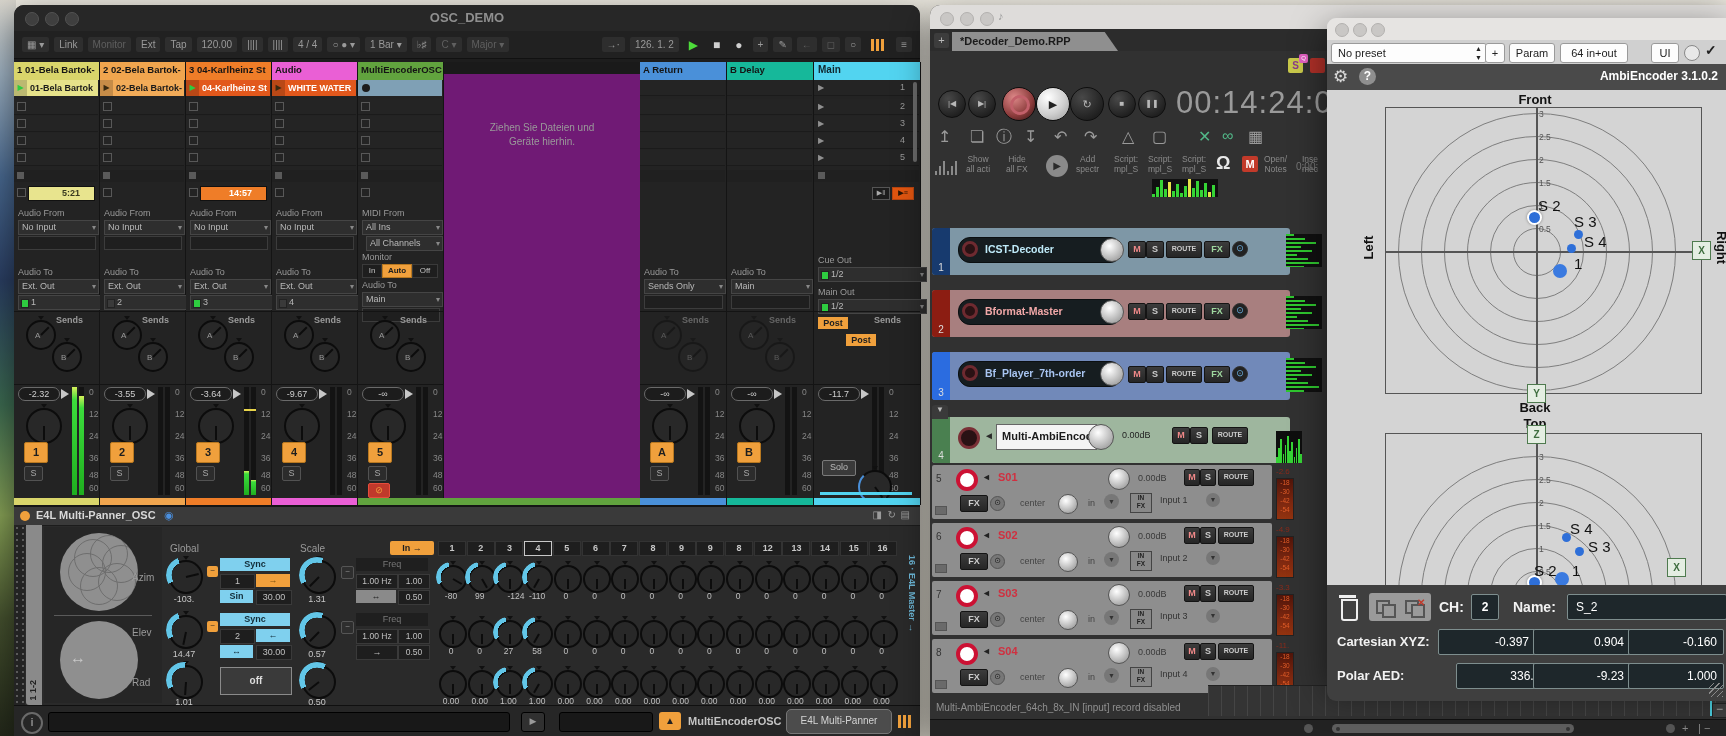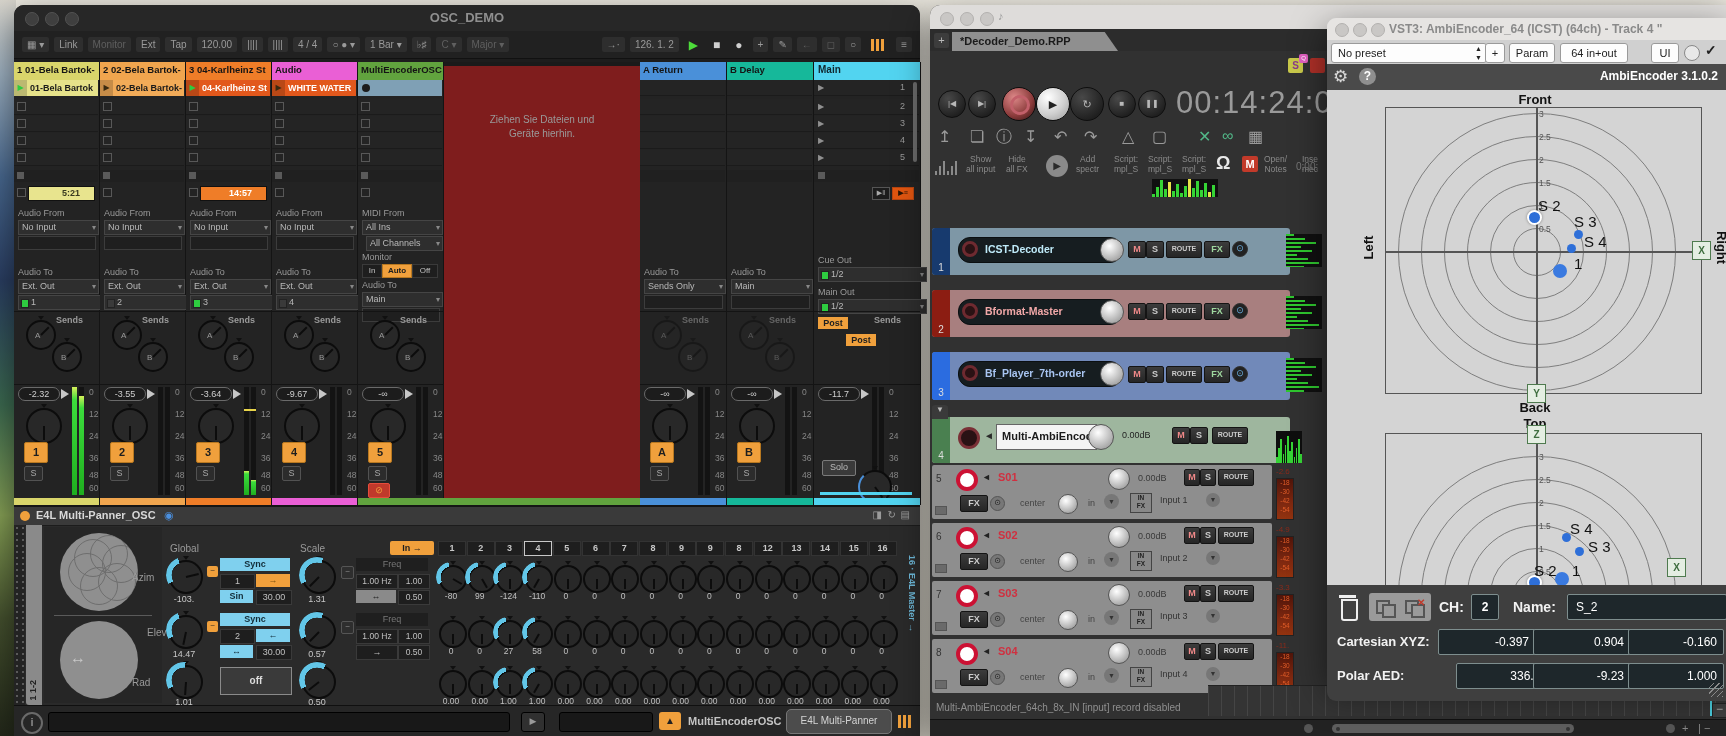--- a/index.html
+++ b/index.html
@@ -396,21 +396,21 @@
           <div style="position: absolute; left: 75px; top: 408px; font-size: 8.5px; color: rgb(135, 135, 135);">48</div>
           <div style="position: absolute; left: 75px; top: 421px; font-size: 8.5px; color: rgb(135, 135, 135);">60</div>
           <div style="position: absolute; left: 12px; top: 346px; width: 32px; height: 32px; border-radius: 50%; border: 2px solid rgb(12, 12, 12); background: rgb(40, 40, 40);">
             <div style="position: absolute; left: 50%; top: 50%; width: 2px; height: 14px; background: rgb(12, 12, 12); margin-left: -1px; transform-origin: 50% 0px; transform: rotate(0deg);"></div>
             <div style="position: absolute; left: 50%; top: -6px; margin-left: -3px; width: 0px; height: 0px; border-left: 3px solid transparent; border-right: 3px solid transparent; border-top: 4px solid rgb(16, 16, 16);"></div>
           </div>
           <div style="position: absolute; left: 10px; top: 380px; width: 22px; height: 19px; background: rgb(240, 160, 60); border: 1px solid rgb(184, 120, 32); color: rgb(30, 30, 30); font-weight: bold; text-align: center; border-radius: 2px; font-size: 11px; line-height: 18px;">5</div>
           <div style="position: absolute; left: 10px; top: 404px; width: 17px; height: 13px; background: rgb(44, 44, 44); border: 1px solid rgb(82, 82, 82); color: rgb(168, 168, 168); font-size: 9px; text-align: center; border-radius: 2px; line-height: 12px;">S</div>
           <div style="position: absolute; left: 10px; top: 421px; width: 20px; height: 13px; background: rgb(192, 57, 43); border: 1px solid rgb(231, 76, 60); border-radius: 2px; color: rgb(240, 160, 60); font-size: 9px; text-align: center; line-height: 12px;">⊘</div>
         </div>
-        <div style="position: absolute; left: 430px; top: 4px; width: 196px; height: 443px; background: #7f1d1d; border-right: 1px solid rgb(20, 20, 20);">
+        <div style="position: absolute; left: 430px; top: 12px; width: 196px; height: 443px; background: #701a75; border-right: 1px solid rgb(20, 20, 20);">
           <div style="position: absolute; left: 0px; top: 48px; width: 100%; text-align: center; font-size: 10px; color: rgb(154, 154, 154);">Ziehen Sie Dateien und</div>
           <div style="position: absolute; left: 0px; top: 62px; width: 100%; text-align: center; font-size: 10px; color: rgb(154, 154, 154);">Geräte hierhin.</div>
         </div>
         <div style="position: absolute; left: 626px; top: 0px; width: 86px; height: 443px; background: rgb(35, 35, 35); border-right: 1px solid rgb(20, 20, 20);">
           <div style="position: absolute; left: 0px; right: 0px; top: 0px; height: 16px; background: rgb(74, 144, 217); font-size: 9.5px; font-weight: bold; color: rgb(20, 20, 20); padding: 2px 1px 0px 3px;">A Return</div>
           <div style="position: absolute; left: 0px; right: 1px; top: 18px; height: 15px; background: rgb(36, 36, 36); border-bottom: 1px solid rgb(27, 27, 27);"></div>
           <div style="position: absolute; left: 0px; right: 1px; top: 37px; height: 15px; background: rgb(36, 36, 36); border-bottom: 1px solid rgb(27, 27, 27);"></div>
           <div style="position: absolute; left: 0px; right: 1px; top: 54px; height: 15px; background: rgb(36, 36, 36); border-bottom: 1px solid rgb(27, 27, 27);"></div>
           <div style="position: absolute; left: 0px; right: 1px; top: 71px; height: 15px; background: rgb(36, 36, 36); border-bottom: 1px solid rgb(27, 27, 27);"></div>
           <div style="position: absolute; left: 0px; right: 1px; top: 88px; height: 15px; background: rgb(36, 36, 36); border-bottom: 1px solid rgb(27, 27, 27);"></div>
@@ -605,21 +605,21 @@
             <div style="position: absolute; left: 50%; top: -6px; margin-left: -3px; width: 0px; height: 0px; border-left: 3px solid transparent; border-right: 3px solid transparent; border-top: 4px solid rgb(16, 16, 16);"></div>
             <div style="position: absolute; left: -5px; top: -5px; width: 36px; height: 36px; border-radius: 50%; background: conic-gradient(from -120deg, rgb(98, 198, 232) 0deg, rgb(98, 198, 232) 140deg, transparent 140deg); mask: radial-gradient(closest-side, transparent 68%, rgb(0, 0, 0) 70%);"></div>
           </div>
           <div style="position: absolute; left: 281px; top: 69px; width: 44px; text-align: center; font-size: 9px; color: rgb(200, 200, 200);">1.31</div>
           <div style="position: absolute; left: 327px; top: 41px; width: 11px; height: 11px; background: rgb(46, 46, 46); border: 1px solid rgb(85, 85, 85); border-radius: 2px; color: rgb(153, 153, 153); font-size: 8px; text-align: center; line-height: 10px;">~</div>
           <div style="position: absolute; left: 342px; top: 33px; width: 72px; height: 13px; background: rgb(31, 31, 31); color: rgb(119, 119, 119); font-size: 9px; text-align: center; line-height: 13px;">Freq</div>
           <div style="position: absolute; left: 342px; top: 49px; width: 40px; height: 13px; background: rgb(30, 30, 30); border: 1px solid rgb(58, 58, 58); color: rgb(192, 192, 192); font-size: 8.5px; text-align: center; line-height: 13px;">1.00 Hz</div>
           <div style="position: absolute; left: 384px; top: 49px; width: 30px; height: 13px; background: rgb(30, 30, 30); border: 1px solid rgb(58, 58, 58); color: rgb(192, 192, 192); font-size: 8.5px; text-align: center; line-height: 13px;">1.00</div>
           <div style="position: absolute; left: 342px; top: 65px; width: 40px; height: 13px; background: rgb(138, 138, 138); color: rgb(34, 34, 34); font-size: 9px; text-align: center; line-height: 13px;">↔</div>
           <div style="position: absolute; left: 384px; top: 65px; width: 30px; height: 13px; background: rgb(30, 30, 30); border: 1px solid rgb(58, 58, 58); color: rgb(192, 192, 192); font-size: 8.5px; text-align: center; line-height: 13px;">0.50</div>
-          <div style="position: absolute; left: 118px; top: 102px; font-size: 10px; color: rgb(154, 154, 154); margin-left: 15px;">Elev</div>
+          <div style="position: absolute; left: 118px; top: 102px; font-size: 10px; color: rgb(154, 154, 154);">Elev</div>
           <div style="position: absolute; left: 155px; top: 90px; width: 30px; height: 30px; border-radius: 50%; border: 2px solid rgb(12, 12, 12); background: rgb(40, 40, 40);">
             <div style="position: absolute; left: 50%; top: 50%; width: 2px; height: 13px; background: rgb(12, 12, 12); margin-left: -1px; transform-origin: 50% 0px; transform: rotate(12deg);"></div>
             <div style="position: absolute; left: 50%; top: -6px; margin-left: -3px; width: 0px; height: 0px; border-left: 3px solid transparent; border-right: 3px solid transparent; border-top: 4px solid rgb(16, 16, 16);"></div>
             <div style="position: absolute; left: -5px; top: -5px; width: 36px; height: 36px; border-radius: 50%; background: conic-gradient(from -120deg, rgb(98, 198, 232) 0deg, rgb(98, 198, 232) 100deg, transparent 100deg); mask: radial-gradient(closest-side, transparent 68%, rgb(0, 0, 0) 70%);"></div>
           </div>
           <div style="position: absolute; left: 146px; top: 124px; width: 48px; text-align: center; font-size: 9px; color: rgb(200, 200, 200);">14.47</div>
           <div style="position: absolute; left: 193px; top: 96px; width: 11px; height: 11px; background: rgb(240, 160, 60); border-radius: 2px; color: rgb(34, 34, 34); font-size: 8px; text-align: center; line-height: 10px;">~</div>
           <div style="position: absolute; left: 206px; top: 88px; width: 70px; height: 13px; background: rgb(127, 208, 238); color: rgb(18, 44, 56); font-size: 9px; font-weight: bold; text-align: center; line-height: 13px;">Sync</div>
           <div style="position: absolute; left: 206px; top: 104px; width: 33px; height: 13px; background: rgb(30, 30, 30); border: 1px solid rgb(58, 58, 58); color: rgb(192, 192, 192); font-size: 9px; text-align: center; line-height: 13px;">2</div>
           <div style="position: absolute; left: 242px; top: 104px; width: 34px; height: 13px; background: rgb(127, 208, 238); color: rgb(18, 44, 56); font-size: 9px; font-weight: bold; text-align: center; line-height: 13px;">←</div>
@@ -677,21 +677,21 @@
             <div style="position: absolute; left: 50%; top: 50%; width: 2px; height: 10px; background: rgb(12, 12, 12); margin-left: -1px; transform-origin: 50% 0px; transform: rotate(-30deg);"></div>
             <div style="position: absolute; left: 50%; top: -6px; margin-left: -3px; width: 0px; height: 0px; border-left: 3px solid transparent; border-right: 3px solid transparent; border-top: 4px solid rgb(16, 16, 16);"></div>
             <div style="position: absolute; left: -5px; top: -5px; width: 30px; height: 30px; border-radius: 50%; background: conic-gradient(from -120deg, rgb(98, 198, 232) 0deg, rgb(98, 198, 232) 110deg, transparent 110deg); mask: radial-gradient(closest-side, transparent 68%, rgb(0, 0, 0) 70%);"></div>
           </div>
           <div style="position: absolute; left: 449.7px; top: 66px; width: 32px; text-align: center; font-size: 8.5px; color: rgb(192, 192, 192);">99</div>
           <div style="position: absolute; left: 482.4px; top: 40px; width: 24px; height: 24px; border-radius: 50%; border: 2px solid rgb(12, 12, 12); background: rgb(40, 40, 40);">
             <div style="position: absolute; left: 50%; top: 50%; width: 2px; height: 10px; background: rgb(12, 12, 12); margin-left: -1px; transform-origin: 50% 0px; transform: rotate(0deg);"></div>
             <div style="position: absolute; left: 50%; top: -6px; margin-left: -3px; width: 0px; height: 0px; border-left: 3px solid transparent; border-right: 3px solid transparent; border-top: 4px solid rgb(16, 16, 16);"></div>
             <div style="position: absolute; left: -5px; top: -5px; width: 30px; height: 30px; border-radius: 50%; background: conic-gradient(from -120deg, rgb(98, 198, 232) 0deg, rgb(98, 198, 232) 110deg, transparent 110deg); mask: radial-gradient(closest-side, transparent 68%, rgb(0, 0, 0) 70%);"></div>
           </div>
-          <div style="position: absolute; left: 478.4px; top: 66px; width: 32px; text-align: center; font-size: 8.5px; color: rgb(192, 192, 192);">-124</div>
+          <div style="position: absolute; left: 478.4px; top: 66px; width: 32px; text-align: right; font-size: 8.5px; color: rgb(192, 192, 192);">-124</div>
           <div style="position: absolute; left: 511.1px; top: 40px; width: 24px; height: 24px; border-radius: 50%; border: 2px solid rgb(12, 12, 12); background: rgb(40, 40, 40);">
             <div style="position: absolute; left: 50%; top: 50%; width: 2px; height: 10px; background: rgb(12, 12, 12); margin-left: -1px; transform-origin: 50% 0px; transform: rotate(30deg);"></div>
             <div style="position: absolute; left: 50%; top: -6px; margin-left: -3px; width: 0px; height: 0px; border-left: 3px solid transparent; border-right: 3px solid transparent; border-top: 4px solid rgb(16, 16, 16);"></div>
             <div style="position: absolute; left: -5px; top: -5px; width: 30px; height: 30px; border-radius: 50%; background: conic-gradient(from -120deg, rgb(98, 198, 232) 0deg, rgb(98, 198, 232) 110deg, transparent 110deg); mask: radial-gradient(closest-side, transparent 68%, rgb(0, 0, 0) 70%);"></div>
           </div>
           <div style="position: absolute; left: 507.1px; top: 66px; width: 32px; text-align: center; font-size: 8.5px; color: rgb(192, 192, 192);">-110</div>
           <div style="position: absolute; left: 539.8px; top: 40px; width: 24px; height: 24px; border-radius: 50%; border: 2px solid rgb(12, 12, 12); background: rgb(40, 40, 40);">
             <div style="position: absolute; left: 50%; top: 50%; width: 2px; height: 10px; background: rgb(12, 12, 12); margin-left: -1px; transform-origin: 50% 0px; transform: rotate(0deg);"></div>
             <div style="position: absolute; left: 50%; top: -6px; margin-left: -3px; width: 0px; height: 0px; border-left: 3px solid transparent; border-right: 3px solid transparent; border-top: 4px solid rgb(16, 16, 16);"></div>
           </div>
@@ -967,21 +967,21 @@
         <div style="position: absolute; left: 318px; top: 76px; font-size: 16px; color: rgb(154, 154, 154);">▦</div>
         <div style="position: absolute; left: 5px; top: 108px; width: 26px; height: 16px;">
           <div style="position: absolute; left: 0px; bottom: 0px; width: 2px; height: 4px; background: rgb(138, 138, 138);"></div>
           <div style="position: absolute; left: 4px; bottom: 0px; width: 2px; height: 9px; background: rgb(138, 138, 138);"></div>
           <div style="position: absolute; left: 8px; bottom: 0px; width: 2px; height: 14px; background: rgb(138, 138, 138);"></div>
           <div style="position: absolute; left: 12px; bottom: 0px; width: 2px; height: 4px; background: rgb(138, 138, 138);"></div>
           <div style="position: absolute; left: 16px; bottom: 0px; width: 2px; height: 9px; background: rgb(138, 138, 138);"></div>
           <div style="position: absolute; left: 20px; bottom: 0px; width: 2px; height: 14px; background: rgb(138, 138, 138);"></div>
         </div>
         <div style="position: absolute; left: 36px; top: 104px; color: rgb(138, 138, 138); font-size: 8.5px; line-height: 9.5px; text-align: center; white-space: pre;">Show
-all input</div>
+all acti</div>
         <div style="position: absolute; left: 76px; top: 104px; color: rgb(138, 138, 138); font-size: 8.5px; line-height: 9.5px; text-align: center; white-space: pre;">Hide
 all FX</div>
         <div style="position: absolute; left: 146px; top: 104px; color: rgb(138, 138, 138); font-size: 8.5px; line-height: 9.5px; text-align: center; white-space: pre;">Add
 spectr</div>
         <div style="position: absolute; left: 184px; top: 104px; color: rgb(138, 138, 138); font-size: 8.5px; line-height: 9.5px; text-align: center; white-space: pre;">Script:
 mpl_S</div>
         <div style="position: absolute; left: 218px; top: 104px; color: rgb(138, 138, 138); font-size: 8.5px; line-height: 9.5px; text-align: center; white-space: pre;">Script:
 mpl_S</div>
         <div style="position: absolute; left: 252px; top: 104px; color: rgb(138, 138, 138); font-size: 8.5px; line-height: 9.5px; text-align: center; white-space: pre;">Script:
 mpl_S</div>
@@ -1235,21 +1235,20 @@
         </div>
       </div>
     <div class="abs" style="left:6px;top:697px;color:#8f8f8f;font-size:10px">Multi-AmbiEncoder_64ch_8x_IN [input] record disabled</div>
   </div>
 
   <div id="vst" class="win">
     <div class="vst-titlebar">
       <div class="tl tll" style="left:8px;top:5px"></div>
       <div class="tl tll" style="left:26px;top:5px"></div>
       <div class="tl tll" style="left:44px;top:5px"></div>
-      <div class="vst-title">VST3: AmbiEncoder_64 (ICST) (64ch) - Track 4 "</div>
     </div>
     <div class="vst-toolrow">
       <div class="vbtn" style="left:4px;width:148px;text-align:left;padding-left:6px">
         <span>No preset</span>
         <span style="position:absolute;right:4px;top:0;font-size:7px;line-height:9px">▲<br>▼</span>
       </div>
       <div class="vbtn" style="left:158px;width:18px">+</div>
       <div class="vbtn" style="left:182px;width:44px">Param</div>
       <div class="vbtn" style="left:233px;width:66px">64 in+out</div>
       <div class="vbtn" style="left:324px;width:26px">UI</div>

